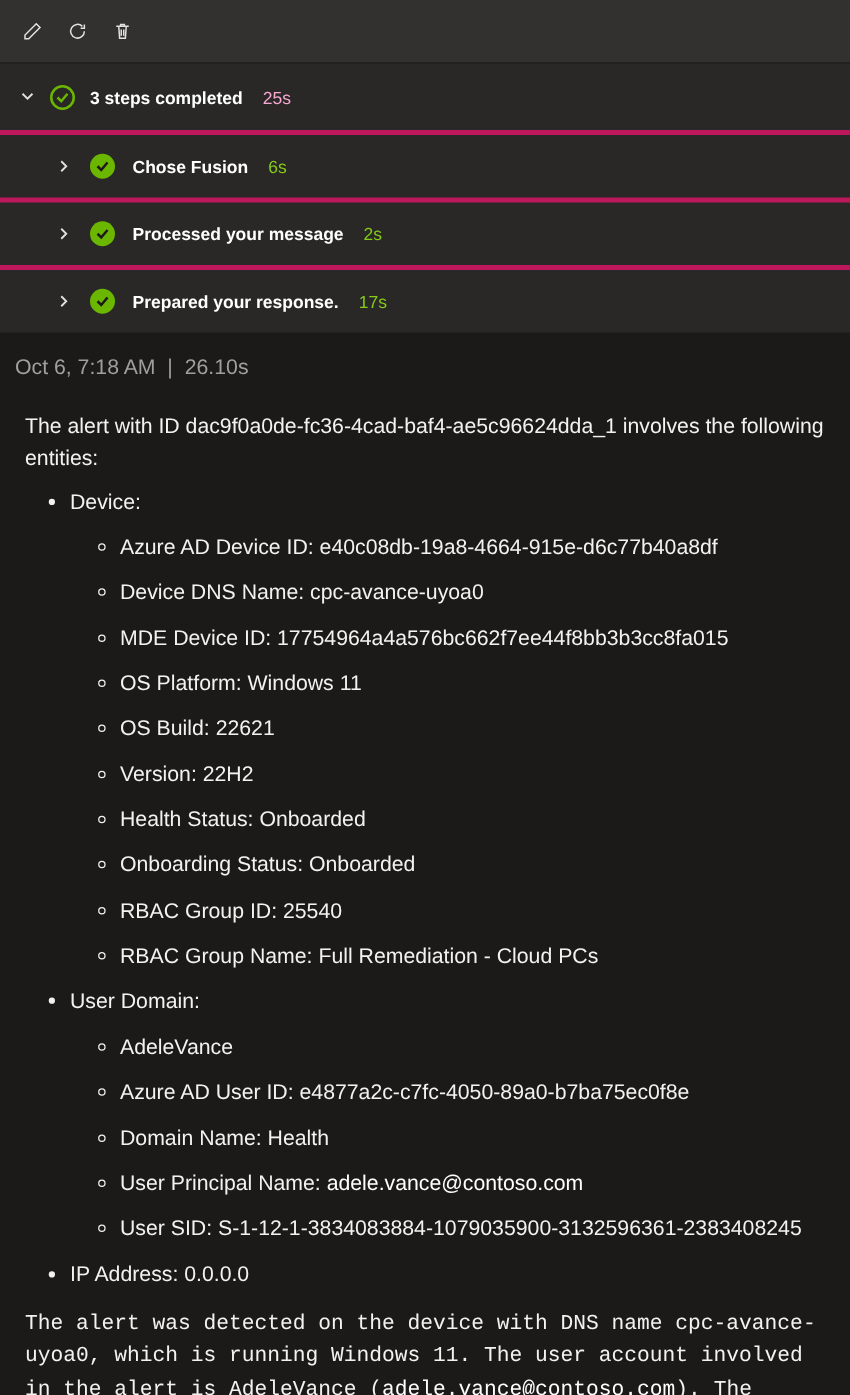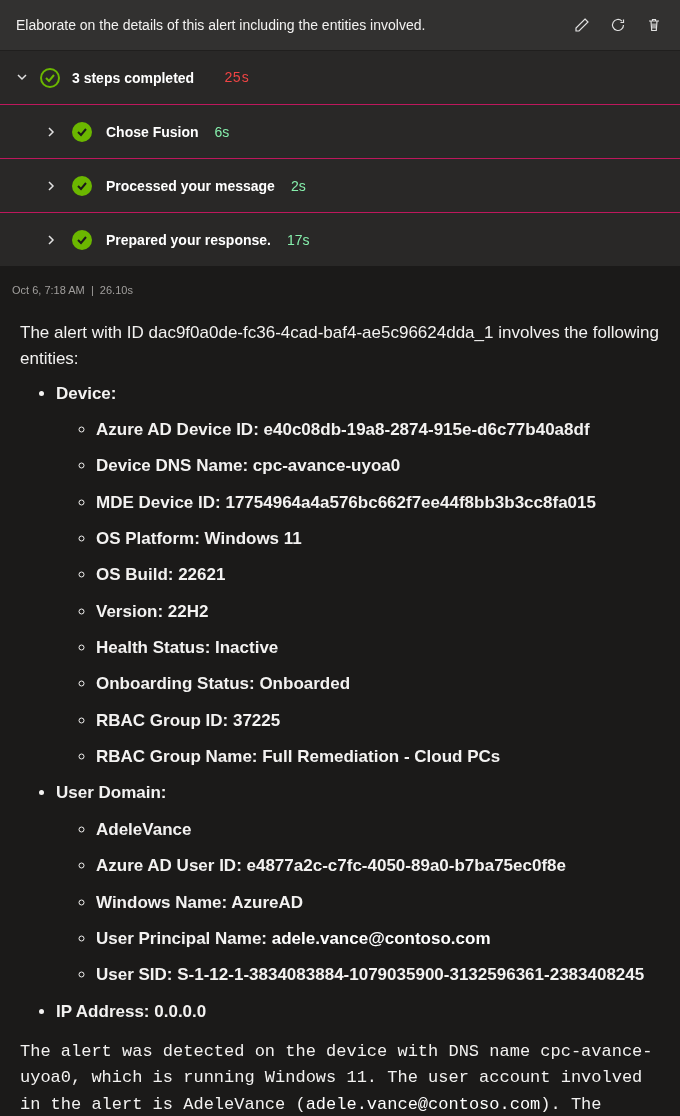--- a/index.html
+++ b/index.html
@@ -37,61 +37,60 @@
   .check-circle {
     width: 20px; height: 20px; border-radius: 50%;
     border: 2px solid #6bb700; display: flex; align-items: center; justify-content: center;
     color: #6bb700;
   }
   .check-circle.solid {
     background: #6bb700; border: none; color: #1b1a19; width: 20px; height: 20px;
   }
   .check-circle svg { width: 12px; height: 12px; }
   .steps-summary .label { font-weight: 600; color: #fff; }
-  .steps-summary .time { color: #ef4444; margin-left: 18px; font-family: Liberation Mono, monospace; }
+  .steps-summary .time { color: #f9a8d4; margin-left: 4px; }
 
   .step-row {
     background: #292827;
     height: 54px;
     display: flex;
     align-items: center;
     padding: 0 16px 0 44px;
     gap: 14px;
-    border-top: 1px solid #be185d;
+    border-top: 4px solid #be185d;
   }
   .step-row .chevron { color: #e1e1e1; width: 14px; display:flex; align-items:center; justify-content:center;}
   .step-row .label { font-weight: 600; color: #fff; }
-  .step-row .time { color: #86efac; margin-left: 2px; }
+  .step-row .time { color: #84cc16; margin-left: 2px; }
 
   .meta {
     padding: 18px 12px 6px 12px;
     color: #a19f9d;
-    font-size: 11px;
+    font-size: 17px;
   }
 
   .body {
     padding: 10px 12px 12px 20px;
     line-height: 1.55;
     font-size: 17px;
     color: #f3f2f1;
   }
   .body p { margin: 8px 0; }
-  ul.lvl1 { list-style: disc; padding-left: 36px; margin: 6px 0; font-weight: bold; }
+  ul.lvl1 { list-style: disc; padding-left: 36px; margin: 6px 0; }
   ul.lvl1 > li { margin: 6px 0; }
   ul.lvl2 { list-style: circle; padding-left: 40px; margin: 4px 0; }
   ul.lvl2 > li { margin: 10px 0; }
   .body a, .link { color: #ffffff; text-decoration: none; cursor: pointer; }
   .chevron svg { width: 12px; height: 12px; }
   .summary-para { margin-top: 14px !important; font-family: Liberation Mono, monospace; }
 </style>
 </head>
 <body>
 
 <div class="header">
-  <div class="header-title">Elaborate on the details of this alert including the entities involved.</div>
   <div class="header-actions">
     <div class="icon-btn">
       <svg viewBox="0 0 16 16" fill="none" stroke="currentColor" stroke-width="1.2">
           <path d="M11 2l3 3-9 9H2v-3l9-9z"></path>
         </svg>
     </div>
     <div class="icon-btn">
       <svg viewBox="0 0 16 16" fill="none" stroke="currentColor" stroke-width="1.2">
           <path d="M13.5 8a5.5 5.5 0 1 1-1.6-3.9M13.5 2.5v3h-3"></path>
         </svg>
@@ -170,39 +169,39 @@
   <span>26.10s</span>
 </div>
 
 <div class="body">
   <p>The alert with ID dac9f0a0de-fc36-4cad-baf4-ae5c96624dda_1 involves the following entities:</p>
 
   <ul class="lvl1">
     <li>
       <span>Device:</span>
       <ul class="lvl2">
-        <li>Azure AD Device ID: e40c08db-19a8-2874-915e-d6c77b40a8df</li>
+        <li>Azure AD Device ID: e40c08db-19a8-4664-915e-d6c77b40a8df</li>
         <li>Device DNS Name: cpc-avance-uyoa0</li>
         <li>MDE Device ID: 17754964a4a576bc662f7ee44f8bb3b3cc8fa015</li>
         <li>OS Platform: Windows 11</li>
         <li>OS Build: 22621</li>
         <li>Version: 22H2</li>
-        <li>Health Status: Inactive</li>
+        <li>Health Status: Onboarded</li>
         <li>Onboarding Status: Onboarded</li>
-        <li>RBAC Group ID: 37225</li>
+        <li>RBAC Group ID: 25540</li>
         <li>RBAC Group Name: Full Remediation - Cloud PCs</li>
       </ul>
     </li>
 
     <li>
       <span>User Domain:</span>
       <ul class="lvl2">
         <li>AdeleVance</li>
         <li>Azure AD User ID: e4877a2c-c7fc-4050-89a0-b7ba75ec0f8e</li>
-        <li>Windows Name: AzureAD</li>
+        <li>Domain Name: Health</li>
         <li>
           <span>User Principal Name: </span><span class="link">adele.vance@contoso.com</span>
         </li>
         <li>User SID: S-1-12-1-3834083884-1079035900-3132596361-2383408245</li>
       </ul>
     </li>
 
     <li>IP Address: 0.0.0.0</li>
   </ul>
 

